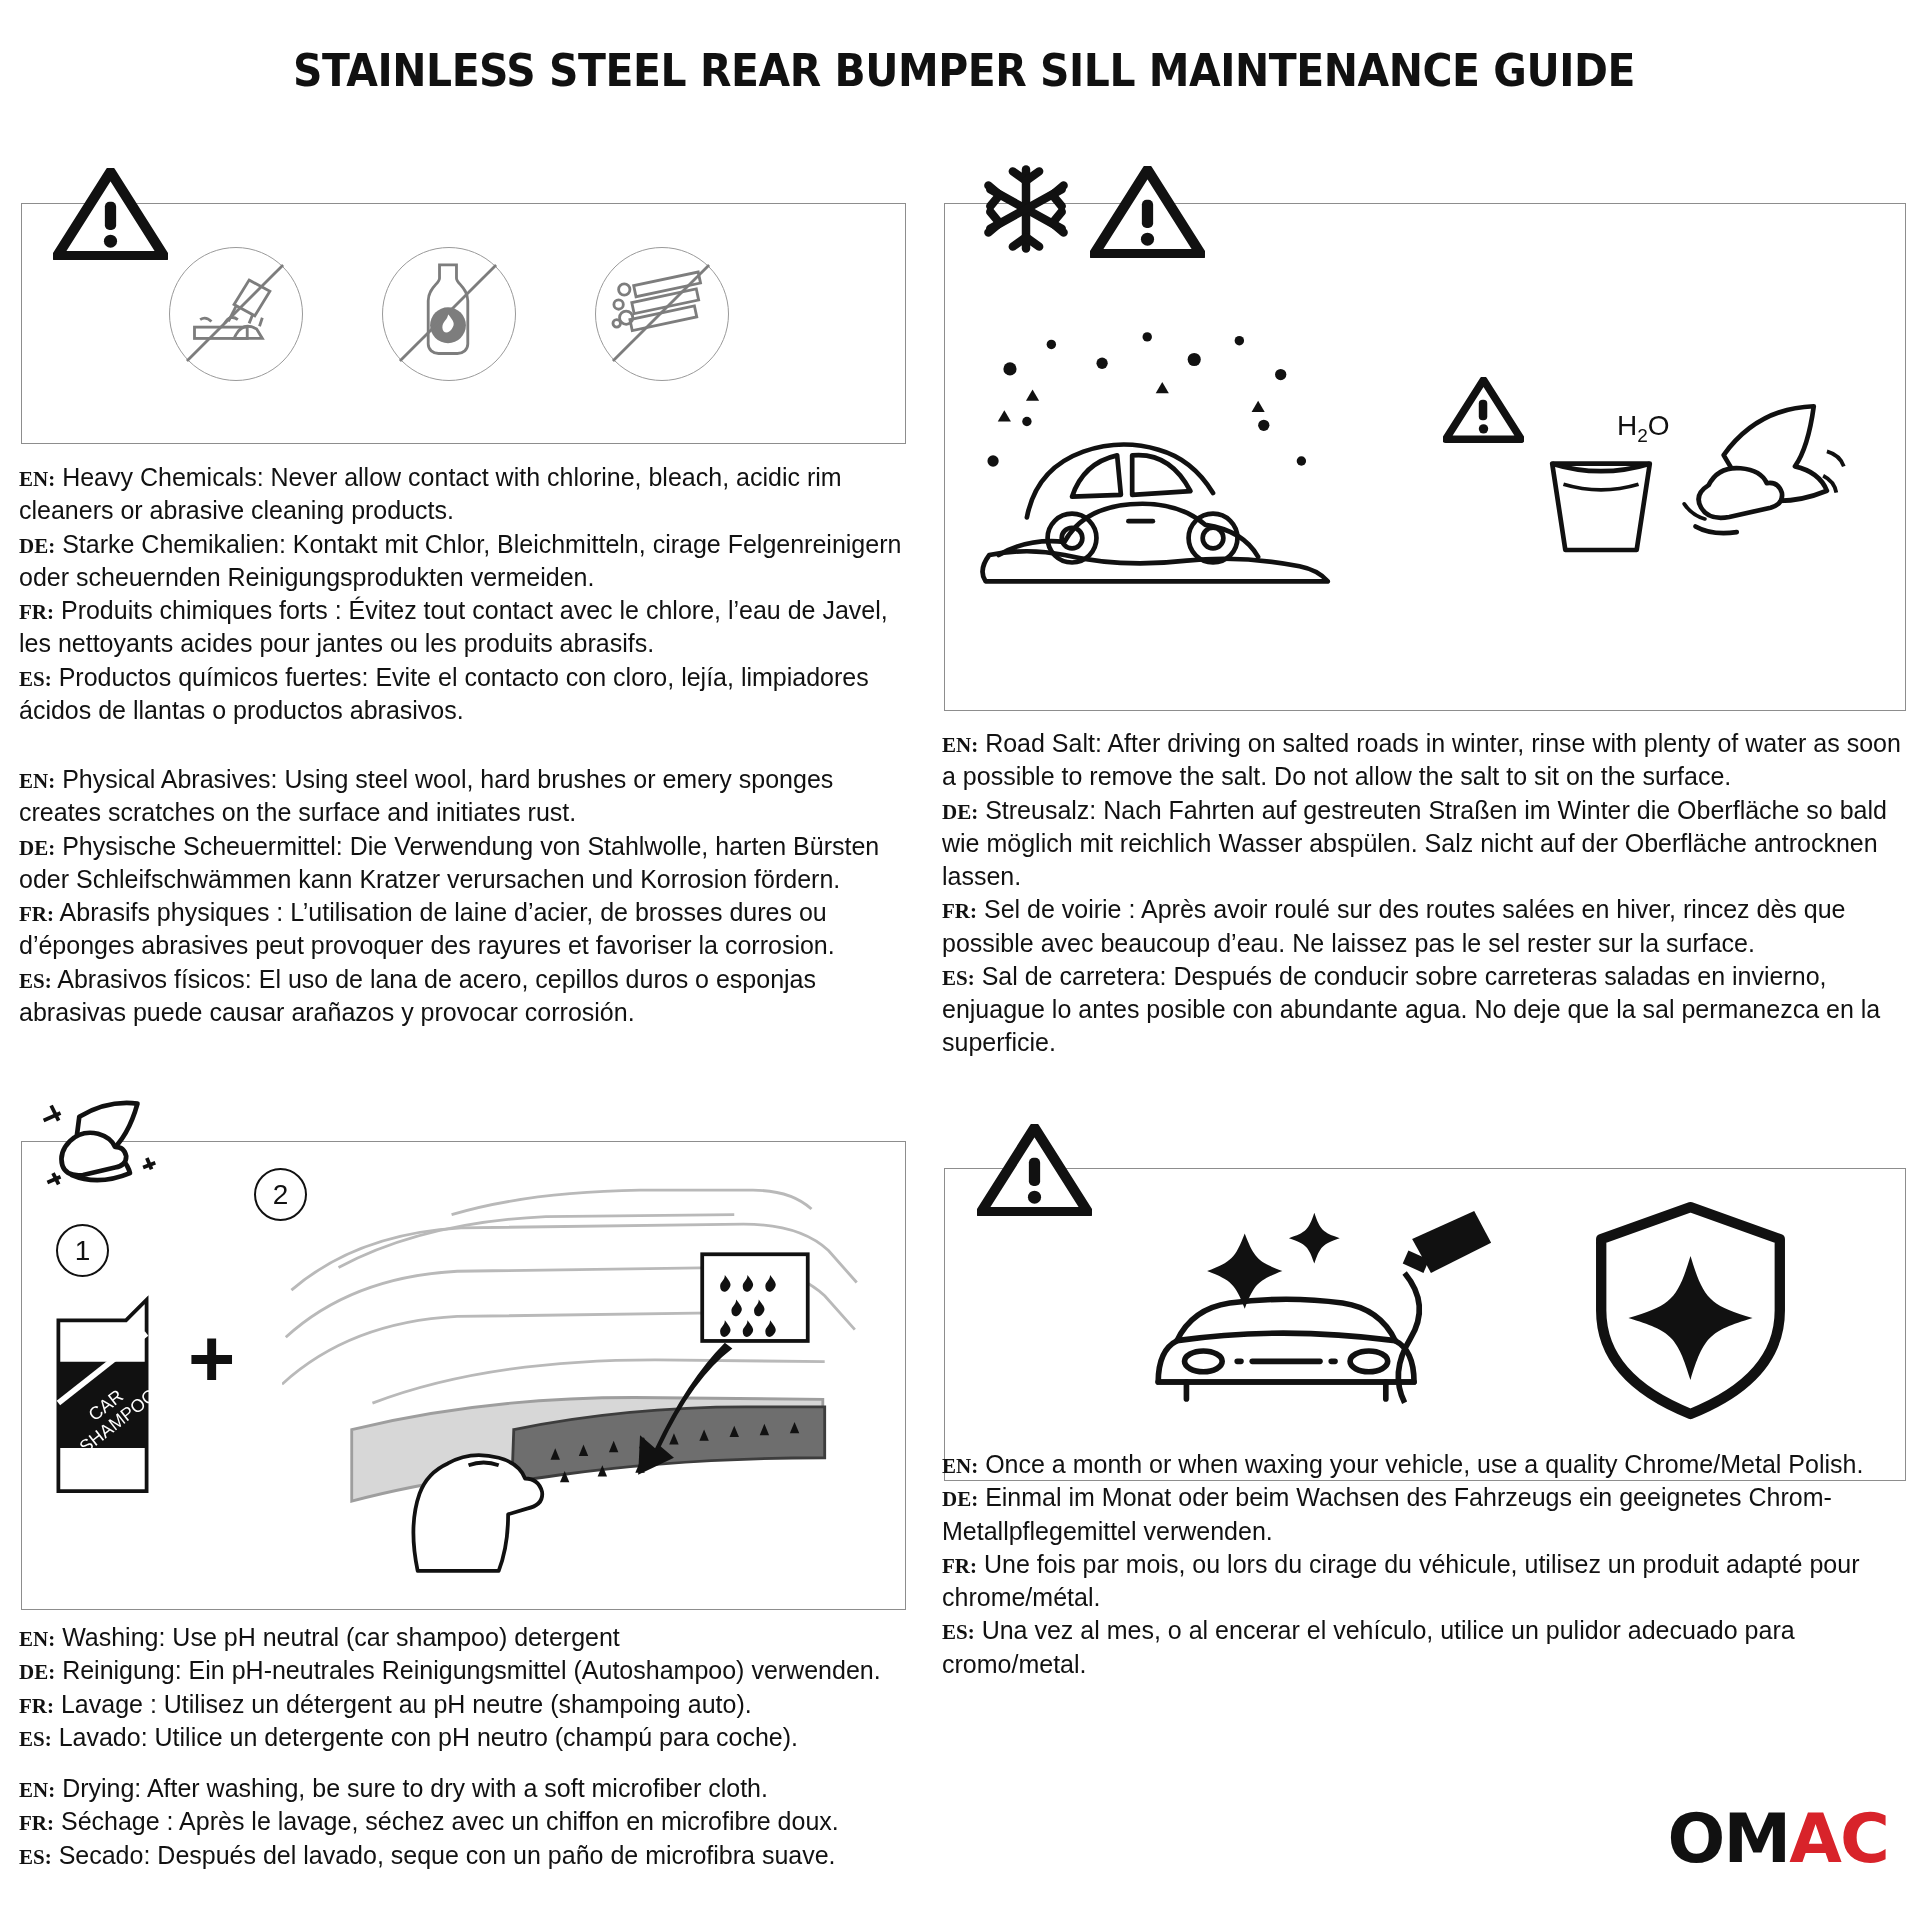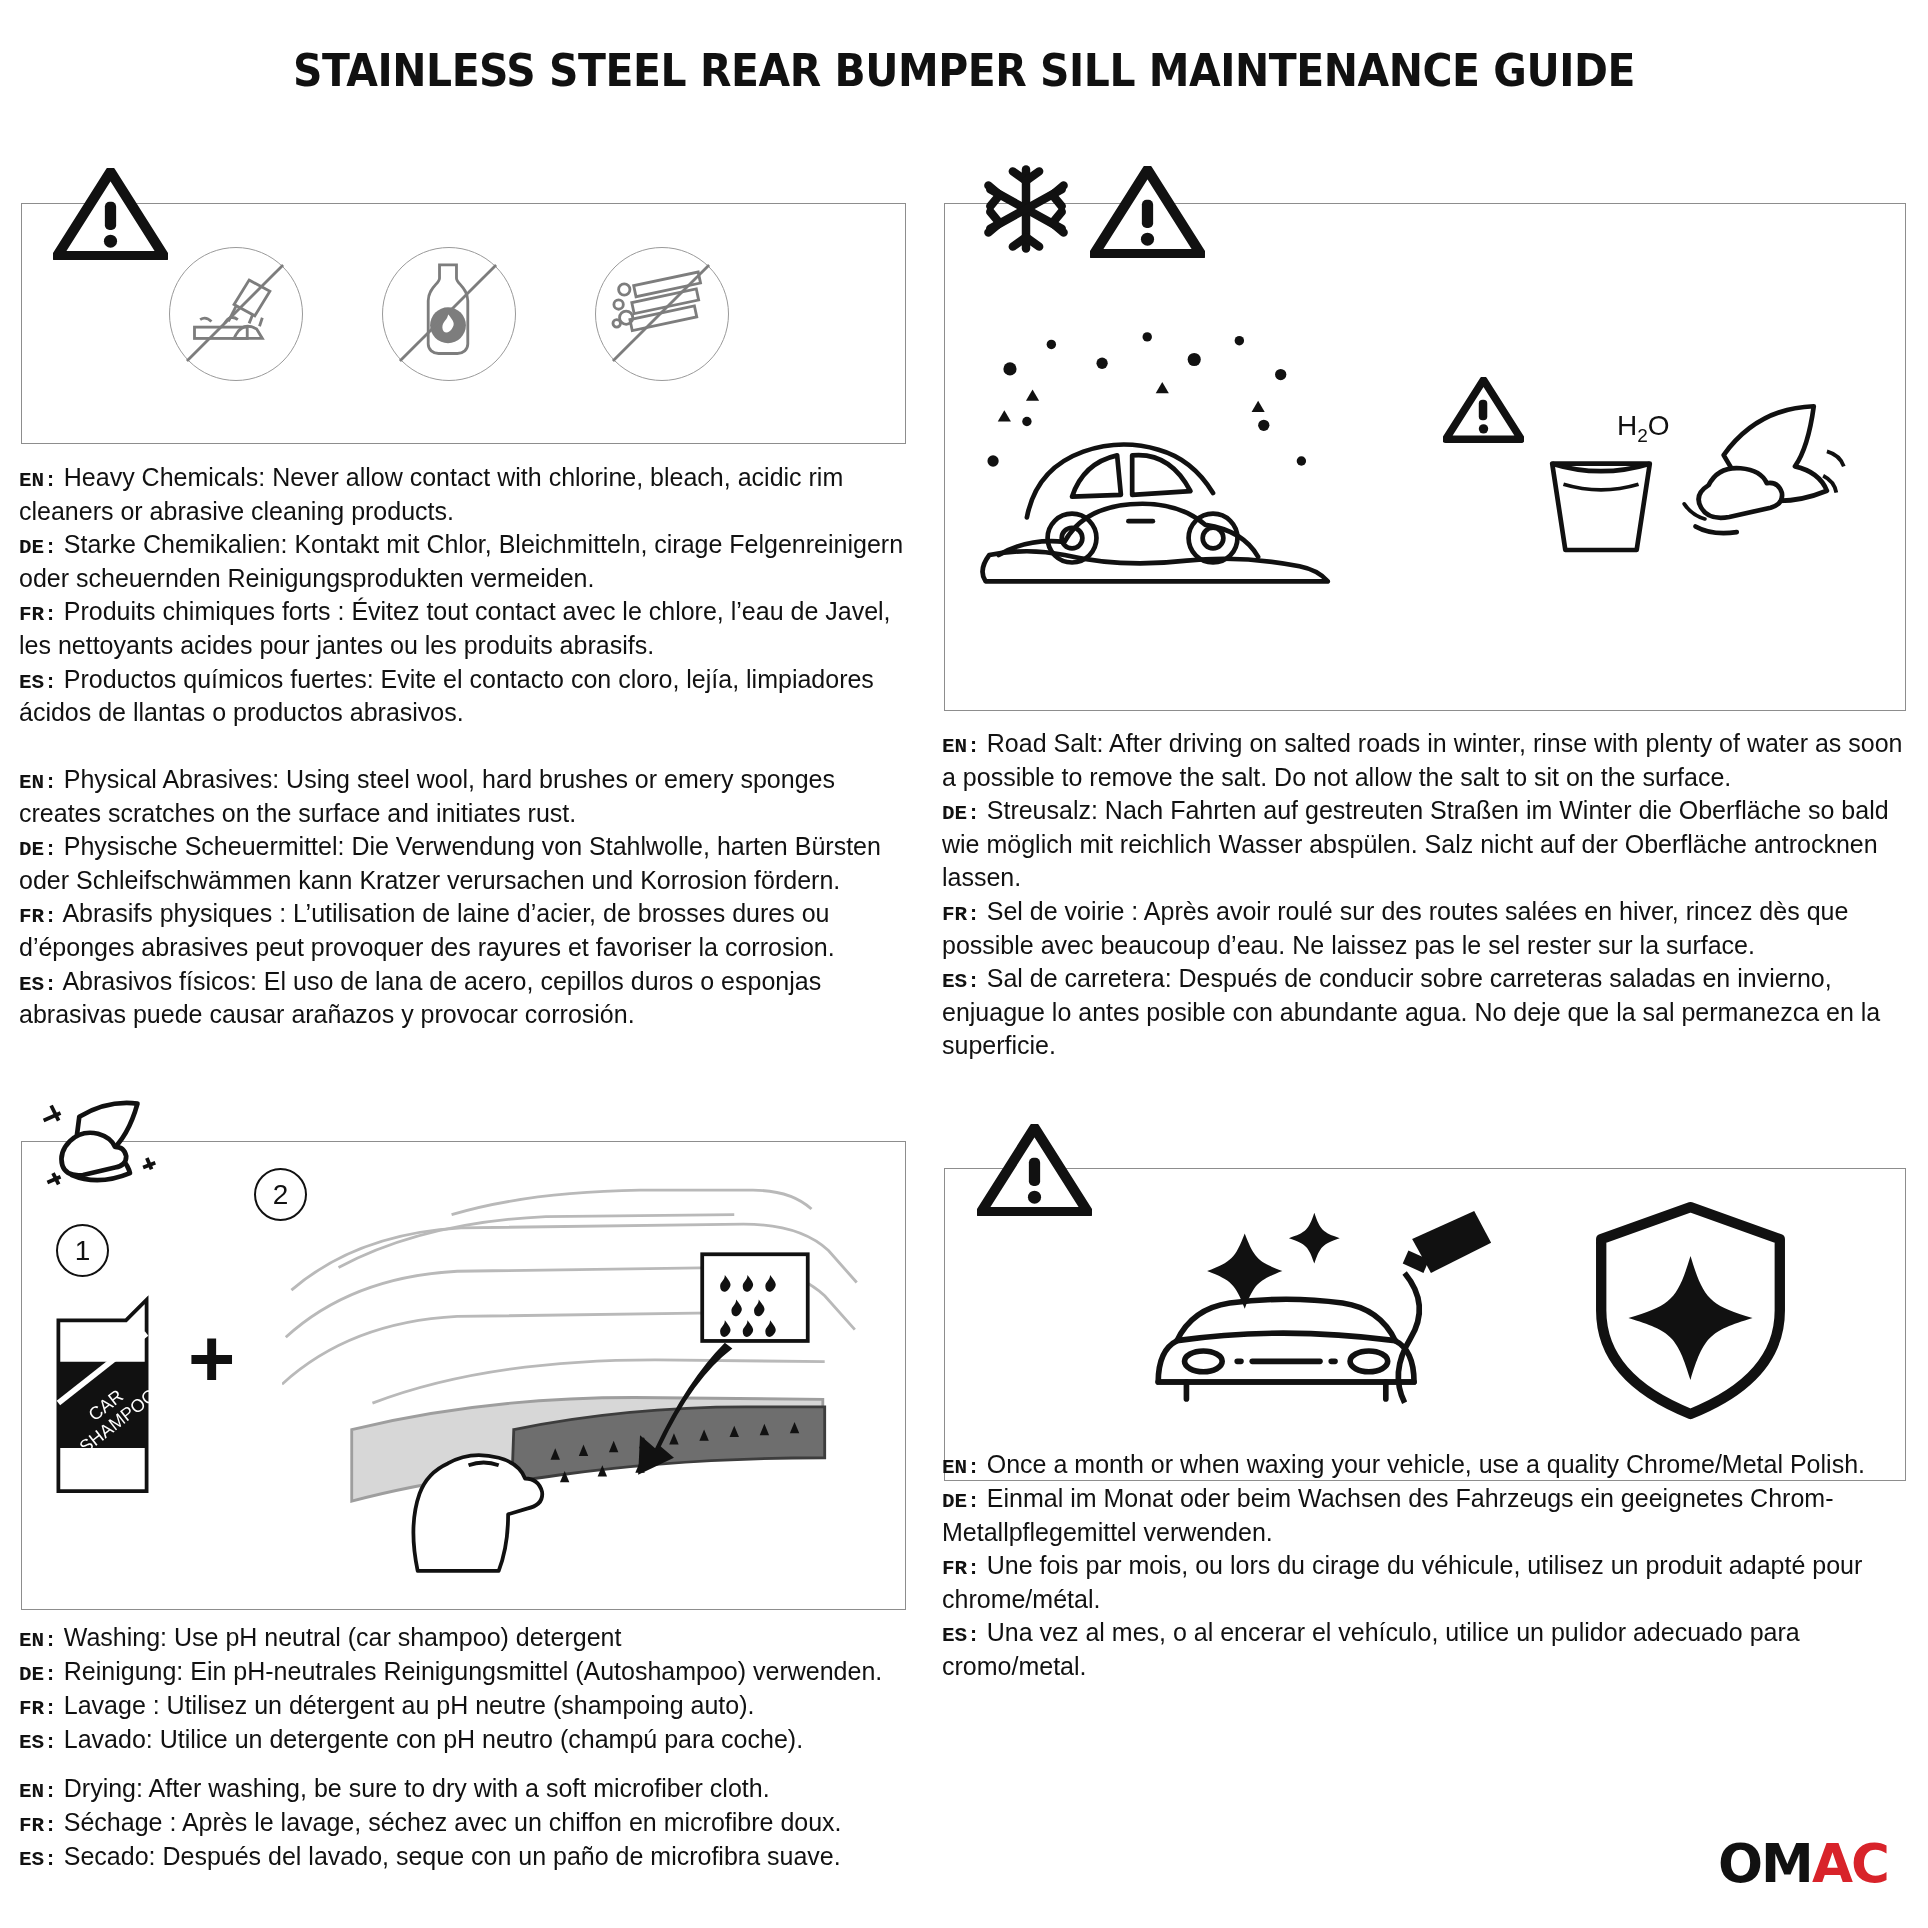--- a/index.html
+++ b/index.html
@@ -29,33 +29,33 @@
   
   .imgbox {
     position:absolute;
     border:1.9px solid #8d8d8d;
     background:#fff;
   }
 
   
   .txt { position:absolute; font-size:25px; line-height:1.33; }
   .txt p { margin:0; }
-  .lang { font-family:Liberation Mono, monospace; font-weight:bold; font-size:21px; }
+  .lang { font-family:Liberation Serif, serif; font-weight:bold; font-size:21px; }
 
   
   .tri { position:absolute; }
   .tri svg { display:block; }
 
   
   .circ { border:1.9px solid #9a9a9a; border-radius:50%; position:absolute; }
 
   .omac {
-    position:absolute; right:40px; bottom:34px;
+    position:absolute; right:40px; bottom:50px;
     font-family:"DejaVu Sans", sans-serif;
-    font-weight:bold; font-size:53px; letter-spacing:-1.9px;
+    font-weight:bold; font-size:68px; letter-spacing:-1.9px;
     display:flex; align-items:flex-start;
   }
   .omac .blk { color:#111; }
   .omac .red { color:#d8232a; }
 
   .numcirc {
     position:absolute; border:2.4px solid #111; border-radius:50%;
     display:flex; align-items:center; justify-content:center;
     font-size:28px; font-family:"Liberation Sans", sans-serif;
   }

